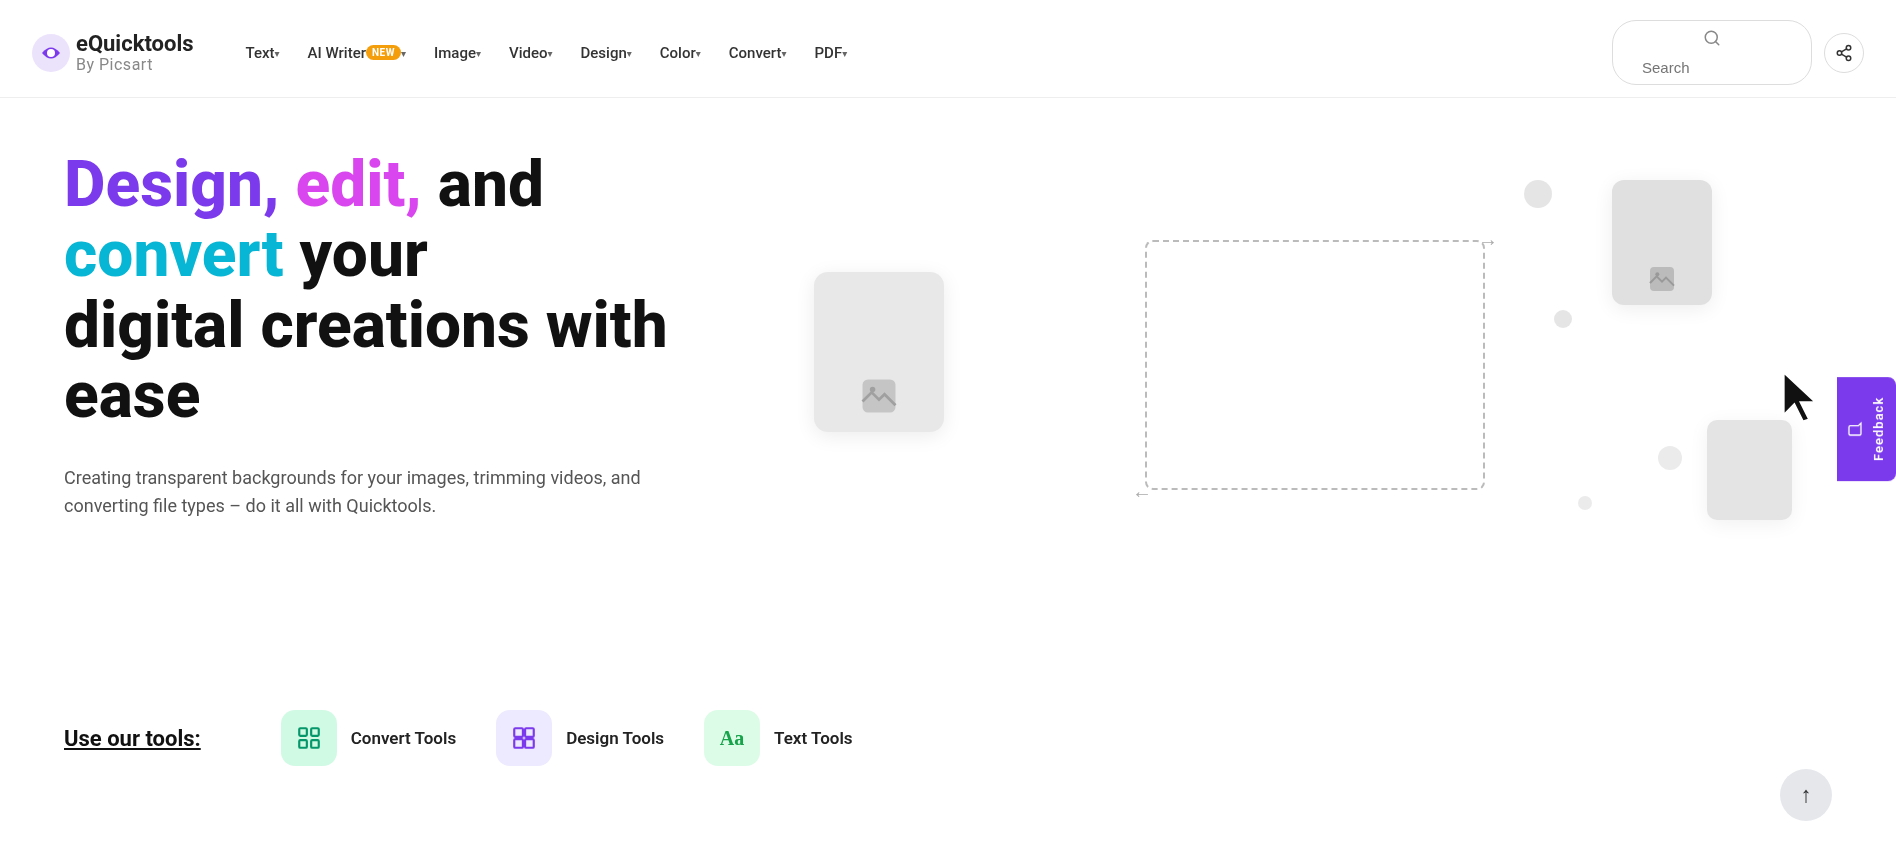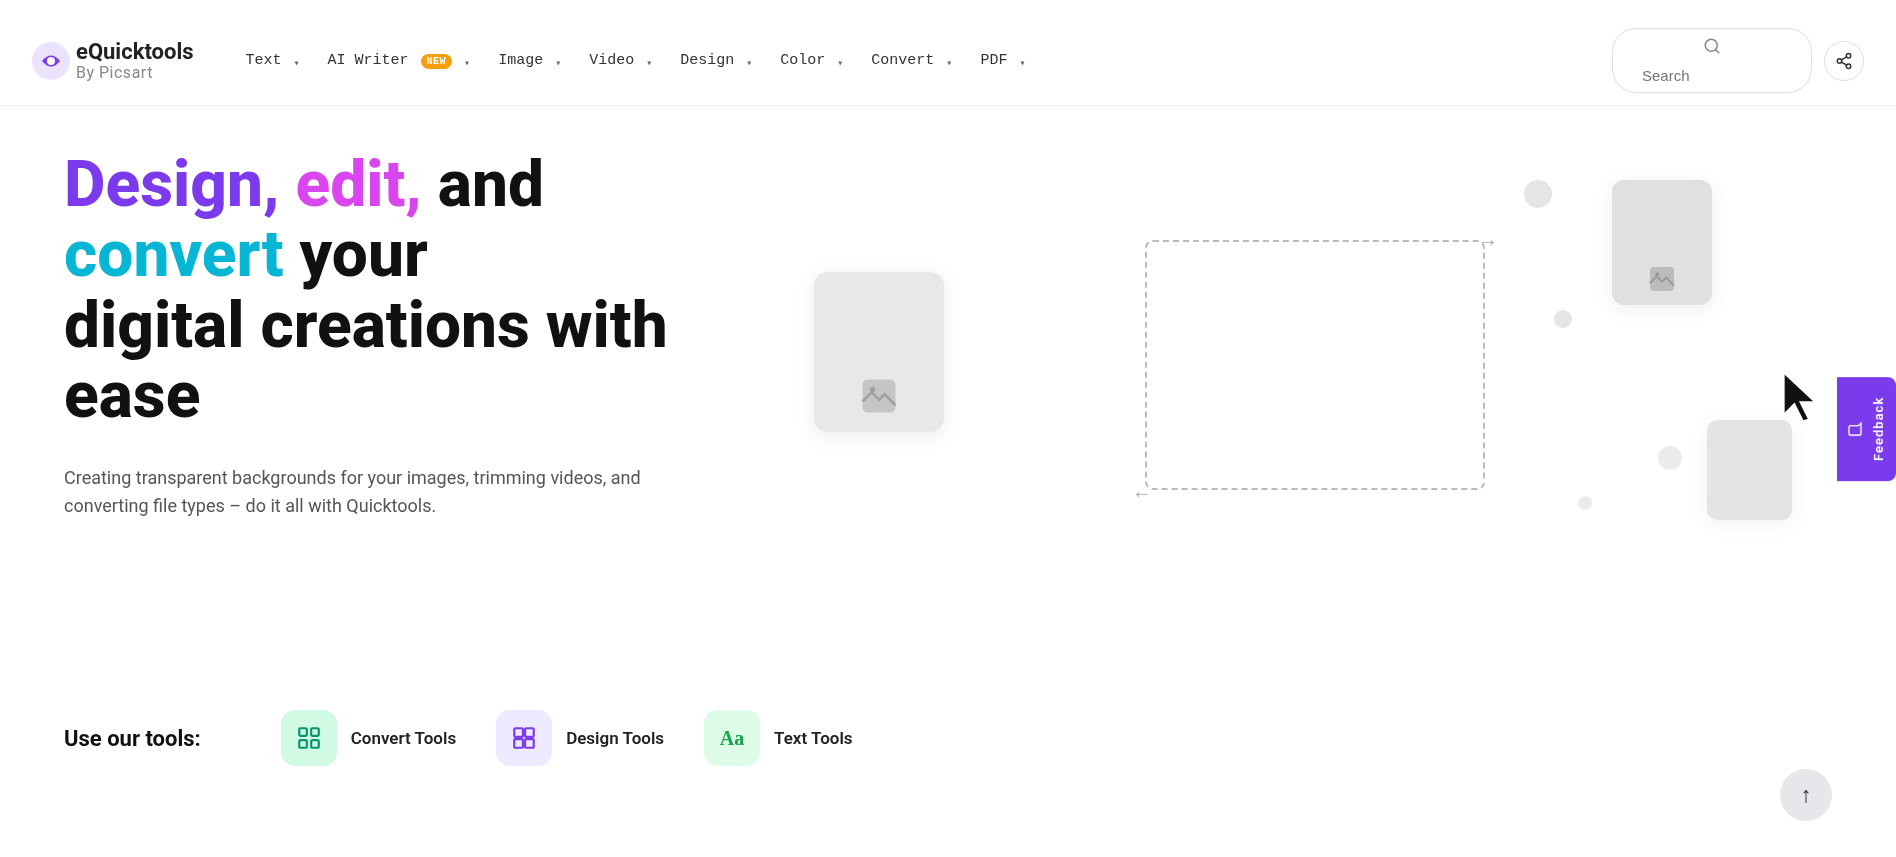--- a/index.html
+++ b/index.html
@@ -6,21 +6,21 @@
     body { font-family: -apple-system, BlinkMacSystemFont, 'Segoe UI', Roboto, sans-serif; background: #fff; overflow-x: hidden; }
 
     
     header {
       display: flex;
       align-items: center;
       padding: 0 32px;
       height: 90px;
       border-bottom: 1px solid #eee;
       position: sticky;
-      top: 16px;
+      top: 8px;
       background: #fff;
       z-index: 100;
     }
 
     .logo {
       display: flex;
       align-items: center;
       gap: 6px;
       text-decoration: none;
       margin-right: 40px;
@@ -48,32 +48,31 @@
 
     nav {
       display: flex;
       align-items: center;
       gap: 4px;
       flex: 1;
     }
 
     .nav-item {
       display: flex;
-      align-items: flex-end;
-      gap: 12px;
+      align-items: center;
+      gap: 0;
       padding: 8px 12px;
       border-radius: 8px;
       cursor: pointer;
       font-size: 15px;
       font-weight: 500;
       color: #333;
       white-space: nowrap;
       position: relative;
       text-decoration: none;
-      font-family: Liberation Mono, monospace;
     }
 
     .nav-chevron {
       font-size: 10px;
       color: #666;
       margin-top: 1px;
     }
 
     .badge-new {
       background: #f59e0b;
@@ -182,20 +181,21 @@
       align-items: center;
       gap: 80px;
     }
 
     .tools-label {
       font-size: 22px;
       font-weight: 700;
       color: #111;
       white-space: nowrap;
       flex-shrink: 0;
+      text-decoration: underline;
     }
 
     .tools-grid {
       display: flex;
       gap: 40px;
       align-items: center;
     }
 
     .tool-card {
       display: flex;

